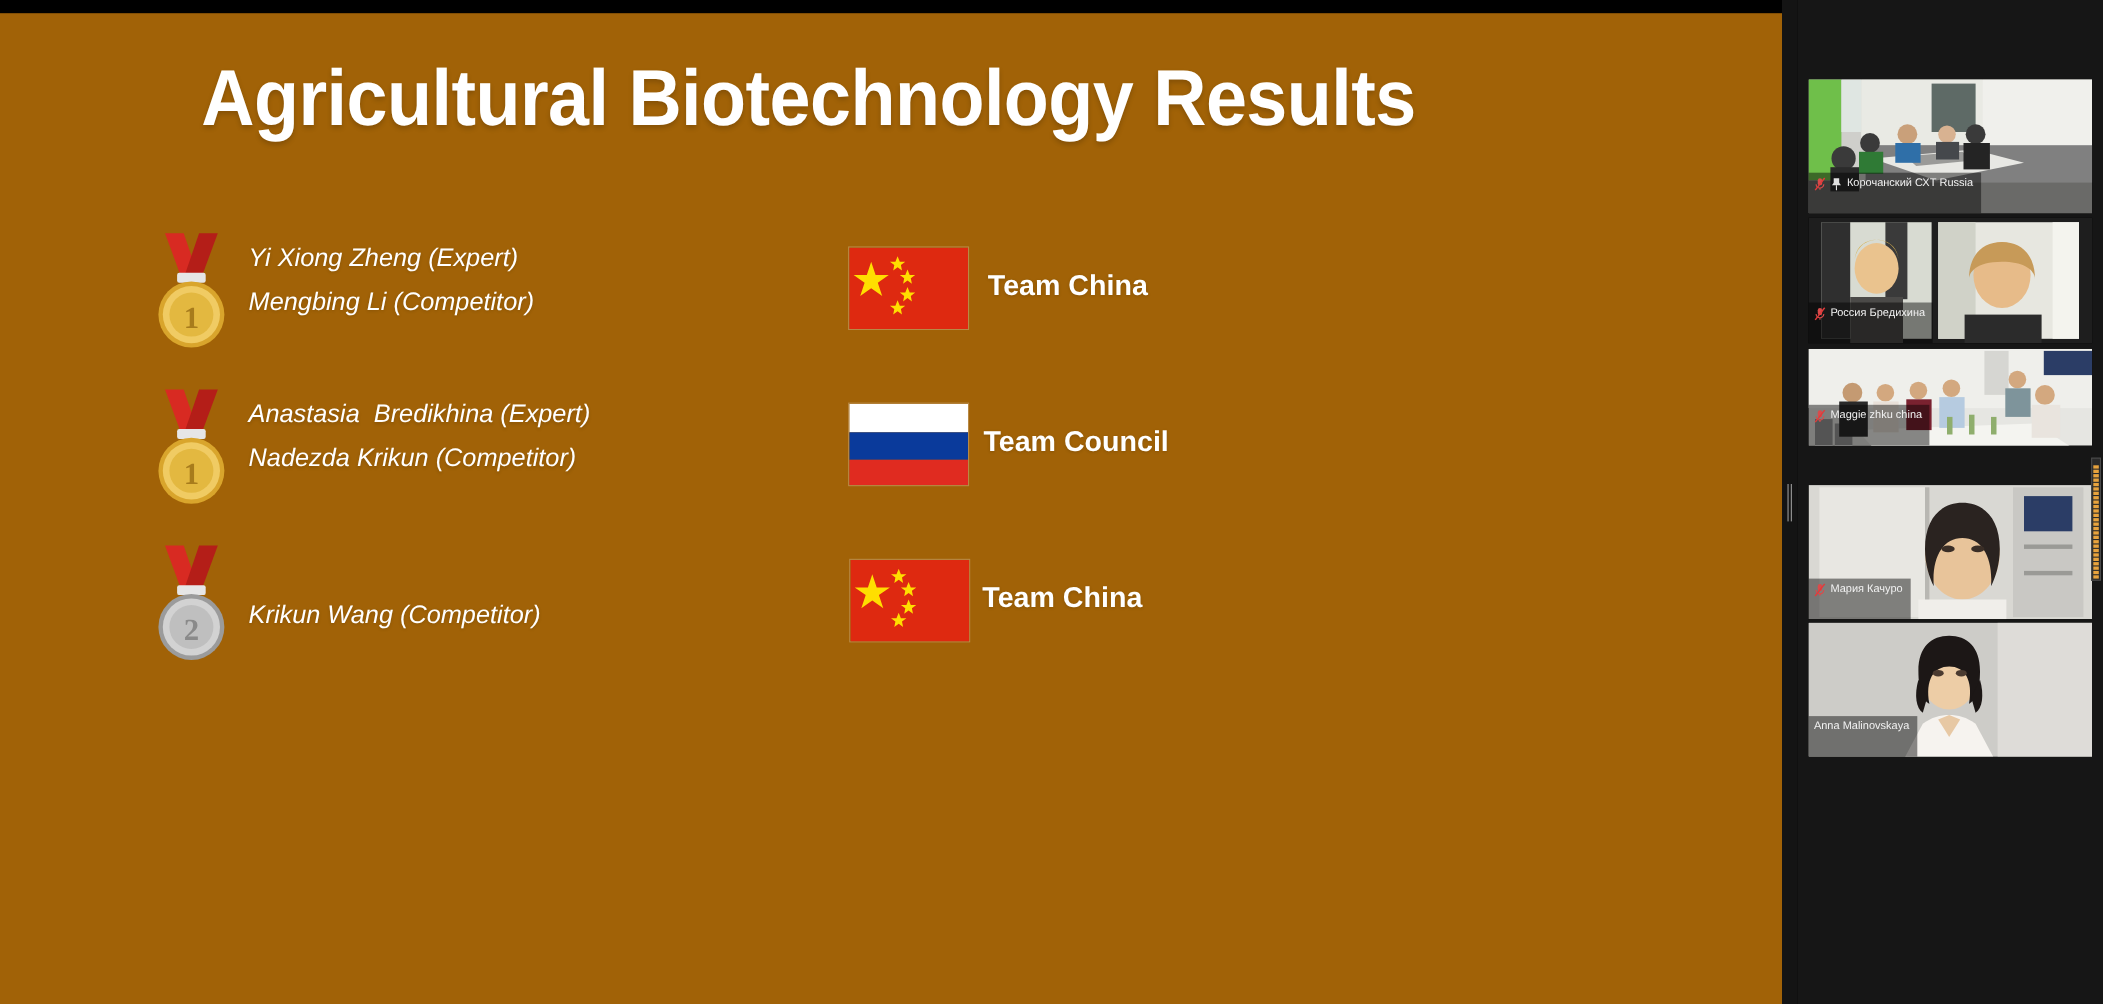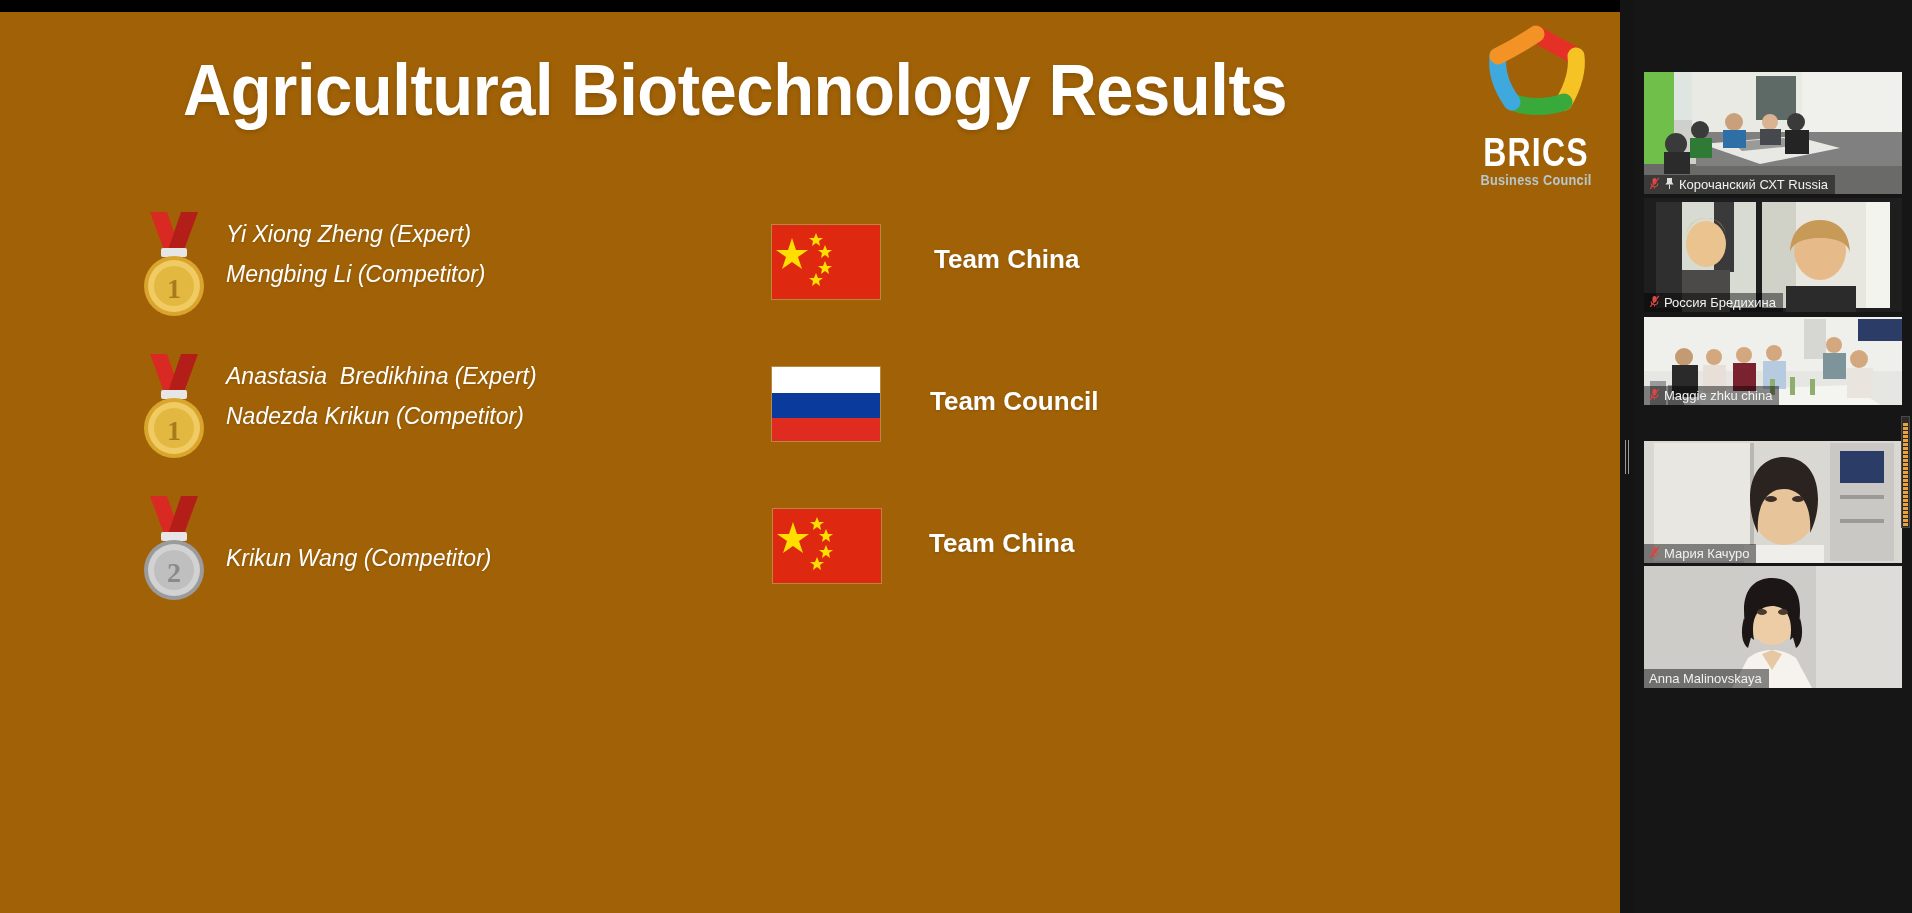--- a/index.html
+++ b/index.html
@@ -81,21 +81,20 @@
     position:absolute; top:22px;
     width:110px; height:76px;
     border:1px solid rgba(255,255,255,0.25);
     overflow:hidden;
   }
   .team-label {
     position:absolute; top:42px;
     color:#ffffff; font-weight:bold; font-size:26px;
     white-space:nowrap;
     text-shadow:0 1px 3px rgba(0,0,0,0.16);
-    margin-left:36px;
   }
 
   
   .divider {
     position:absolute; left:1620px; top:0;
     width:14px; height:913px;
     background:#141414;
   }
   .drag-handle {
     position:absolute; left:4px; top:440px;
@@ -115,25 +114,25 @@
   }
   .tile {
     position:absolute; left:10px;
     width:258px;
     background:#0d0d0d;
     overflow:hidden;
   }
   .tile .scene { position:absolute; inset:0; }
   .tile-name {
     position:absolute; left:0; bottom:0;
-    display:flex; align-items:flex-start; gap:4px;
-    padding:2px 7px 2px 5px;
+    display:flex; align-items:flex-end; gap:4px;
+    padding:2px 7px 20px 5px;
     background:rgba(0,0,0,0.45);
     color:#f2f2f2;
-    font-size:13px;
+    font-size:10px;
     line-height:15px;
     white-space:nowrap;
     max-width:100%;
   }
   .mic-muted { width:11px; height:13px; flex:none; }
   .pin-icon  { width:11px; height:13px; flex:none; }
 
   .audio-meter {
     position:absolute; right:2px; top:416px;
     width:9px; height:112px;
@@ -146,33 +145,20 @@
 </style>
 </head>
 <body>
 
 <div id="root">
 
   <div class="slide">
 
     <div class="slide-title">Agricultural Biotechnology Results</div>
 
-    <div class="brics-logo">
-      <svg class="brics-star" viewBox="0 0 112 112">
-        <g fill="none" stroke-linecap="round" stroke-width="17">
-          <path d="M56 14 C70 22 84 30 96 36" stroke="#E53027" stroke-linecap="round"></path>
-          <path d="M96 36 C98 52 92 68 84 82" stroke="#F6C324"></path>
-          <path d="M84 82 C68 88 48 88 32 82" stroke="#3AA93B"></path>
-          <path d="M32 82 C22 68 16 52 18 36" stroke="#3FA9DD"></path>
-          <path d="M18 36 C30 30 44 22 56 14" stroke="#F39325"></path>
-        </g>
-      </svg>
-      <div class="brics-word">BRICS</div>
-      <div class="brics-sub">Business Council</div>
-    </div>
 
     <div class="results">
 
       <div class="result-row">
         <svg class="medal" viewBox="0 0 68 108">
           <path d="M10 2 L27 2 L40 40 L24 40 Z" fill="#D82A22"></path>
           <path d="M58 2 L41 2 L28 40 L44 40 Z" fill="#B41E18"></path>
           <rect x="21" y="38" width="26" height="9" rx="2" fill="#E6E6E6"></rect>
           <circle cx="34" cy="76" r="30" fill="#D9A52C"></circle>
           <circle cx="34" cy="76" r="26" fill="#F0CB63"></circle>

